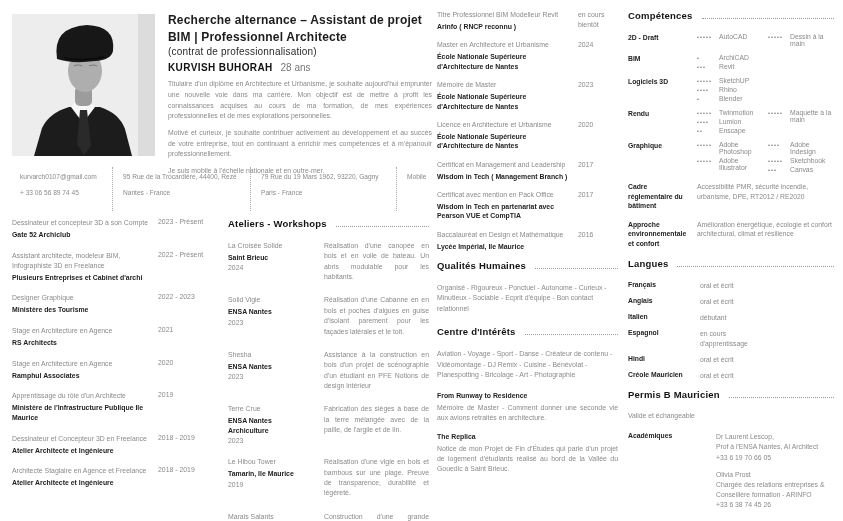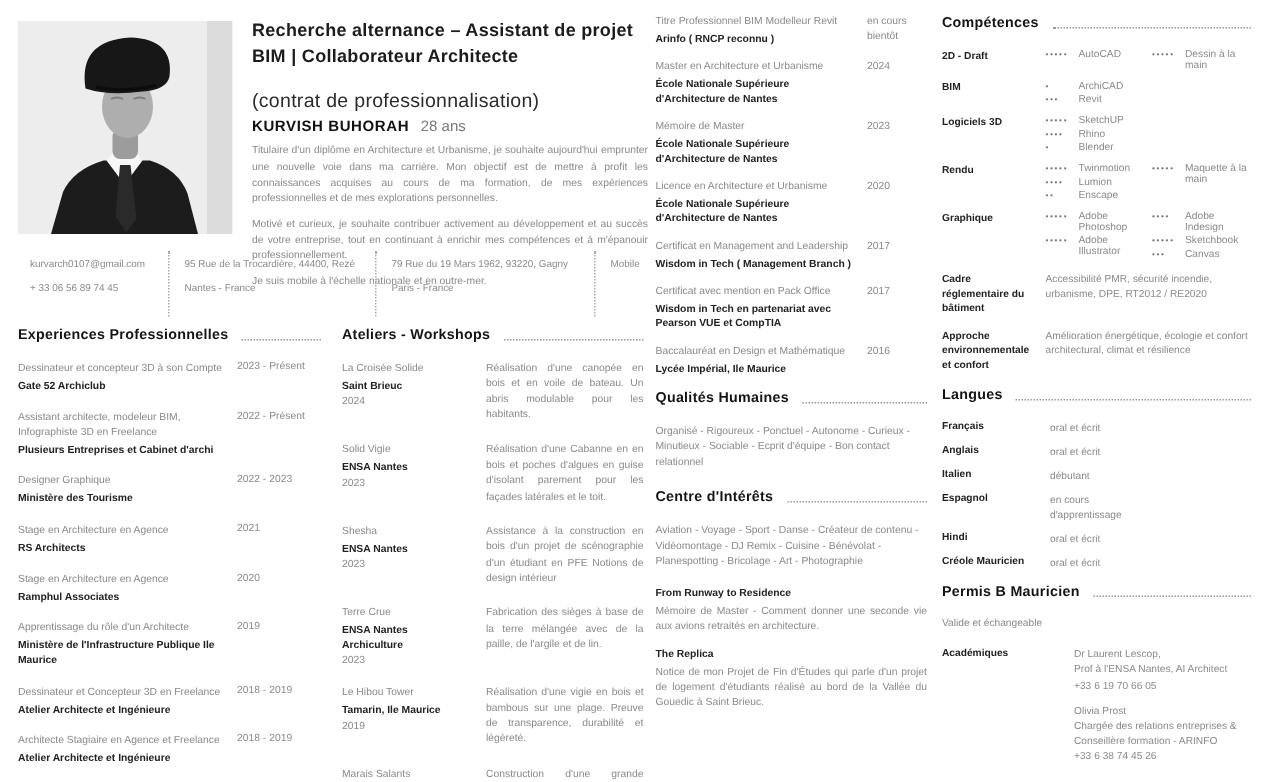--- a/index.html
+++ b/index.html
@@ -5,21 +5,21 @@
   * { margin:0; padding:0; box-sizing:border-box; }
   html,body { width:843px; height:521px; }
   body { font-family:"Liberation Sans",sans-serif; background:#fff; }
   .page { position:relative; width:843px; height:521px; background:#fff; overflow:hidden; }
 
   .photo { position:absolute; left:12px; top:14px; width:143px; height:142px; }
   .photo svg { display:block; width:100%; height:100%; }
 
   .intro { position:absolute; left:168px; top:12px; width:264px; }
   .title { font-size:12px; font-weight:bold; color:#1c1c1c; line-height:1.38; letter-spacing:.2px; }
-  .subtitle { font-size:13px; color:#2b2b2b; margin-top:14px; letter-spacing:.2px; }
+  .subtitle { font-size:10px; color:#2b2b2b; margin-top:1px; letter-spacing:.2px; }
   .name-row { margin-top:5px; font-size:10px; }
   .name { font-weight:bold; color:#111; letter-spacing:.4px; }
   .age { color:#777; margin-left:5px; }
   .credentials { margin-top:7px; font-size:7.2px; font-weight:bold; color:#222; text-align:center; line-height:1.55; }
   .summary { margin-top:6px; font-size:6.9px; color:#8a8a8a; line-height:1.55; text-align:justify; }
 
   .contact-bar { position:absolute; left:10px; top:167px; width:428px; display:flex; font-size:6.6px; color:#8a8a8a; }
   .contact-cell { padding:6px 8px 6px 10px; }
   .contact-cell div { margin-bottom:9px; }
   .contact-cell + .contact-cell { border-left:1px dotted #aaa; }
@@ -86,21 +86,21 @@
       <rect x="63" y="72" width="17" height="20" rx="5" fill="#9c9c9c"></rect>
       <ellipse cx="73" cy="57" rx="17" ry="21" fill="#aeaeae"></ellipse>
       <path d="M62,52 Q66,50 70,52" stroke="#7c7c7c" stroke-width="1.2" fill="none"></path>
       <path d="M77,52 Q81,50 85,52" stroke="#7c7c7c" stroke-width="1.2" fill="none"></path>
       <path d="M45,45 Q40,13 75,11 Q104,12 101,37 Q99,46 83,47 Q60,50 45,45 Z" fill="#171717"></path>
       <path d="M52,44 Q70,48 92,43" stroke="#0c0c0c" stroke-width="2" fill="none"></path>
     </svg>
   </div>
 
   <header class="intro">
-    <div class="title">Recherche alternance – Assistant de projet BIM | Collaborateur Architecte</div>
+    <div class="title">Recherche alternance – Assistant de projet BIM | Professionnel Architecte</div>
     <div class="subtitle">(contrat de professionnalisation)</div>
     <div class="name-row">
       <span class="name">KURVISH BUHORAH</span>
       <span class="age">28 ans</span>
     </div>
     <p class="summary">Titulaire d'un diplôme en Architecture et Urbanisme, je souhaite aujourd'hui emprunter une nouvelle voie dans ma carrière. Mon objectif est de mettre à profit les connaissances acquises au cours de ma formation, de mes expériences professionnelles et de mes explorations personnelles.</p>
     <p class="summary">Motivé et curieux, je souhaite contribuer activement au développement et au succès de votre entreprise, tout en continuant à enrichir mes compétences et à m'épanouir professionnellement.</p>
     <p class="summary">Je suis mobile à l'échelle nationale et en outre-mer.</p>
   </header>
 
@@ -116,24 +116,20 @@
     <div class="contact-cell cc3">
       <div>79 Rue du 19 Mars 1962, 93220, Gagny</div>
       <div>Paris - France</div>
     </div>
     <div class="contact-cell cc4">
       <div>Mobile</div>
     </div>
   </div>
 
   <section class="col col1">
-    <div class="sec-head">
-      <span class="sec-title">Experiences Professionnelles</span>
-      <span class="leader"></span>
-    </div>
     <div class="xp-item">
       <div>
           <div class="xp-role">Dessinateur et concepteur 3D à son Compte</div>
            <div class="xp-org">Gate 52 Archiclub</div>
         </div>
       <div class="xp-period">2023 - Présent</div>
     </div>
     <div class="xp-item">
       <div>
           <div class="xp-role">Assistant architecte, modeleur BIM, Infographiste 3D en Freelance</div>

